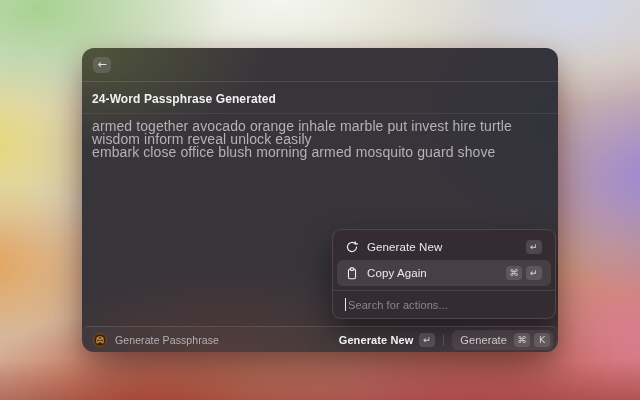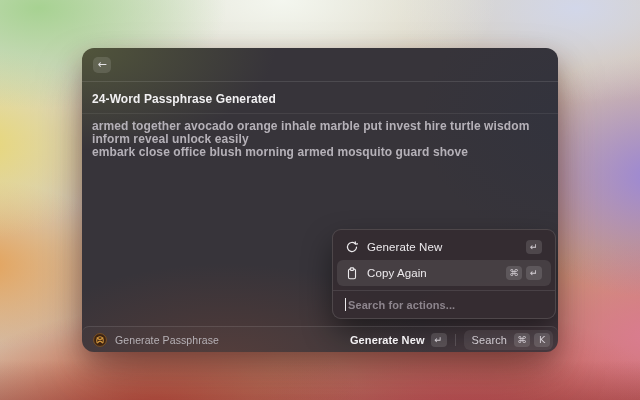--- a/index.html
+++ b/index.html
@@ -45,22 +45,22 @@
     display:flex; align-items:center; justify-content:center;
     font-size:11px; line-height:1; font-family:"DejaVu Sans", sans-serif;
   }
 
   .title {
     margin:10px 10px 0 10px; font-size:12px; font-weight:700; color:#f1f0f2;
     letter-spacing:0.1px;
   }
   .title-divider { margin-top:7px; height:1px; background:rgba(255,255,255,0.07); }
   .passphrase {
-    margin:6px 10px 0 10px; font-size:12px; line-height:13px; color:#b5b1b8;
-    letter-spacing:0.1px; max-width:452px;font-weight:bold;
+    margin:6px 10px 0 10px; font-size:14px; line-height:13px; color:#b5b1b8;
+    letter-spacing:0.1px; max-width:452px;
   }
   .pp-line { display:block; }
 
   
   .action-panel {
     position:absolute; right:2px; bottom:33px; width:224px;
     border-radius:9px; border:1px solid rgba(255,255,255,0.13);
     background:rgba(53,44,49,0.97);
     box-shadow:0 14px 30px rgba(0,0,0,0.45);
     overflow:hidden;
@@ -70,21 +70,21 @@
     height:26px; border-radius:6px; padding:0 9px 0 9px;
     display:flex; align-items:center; gap:9px; cursor:pointer;
   }
   .ap-row.selected { background:rgba(255,255,255,0.09); }
   .ap-icon { display:flex; align-items:center; justify-content:center; width:12px; height:12px; }
   .ap-label { font-size:11.5px; font-weight:500; color:#edeaed; letter-spacing:0.1px; }
   .ap-keys { margin-left:auto; display:flex; gap:4px; }
   .ap-sep { height:1px; background:rgba(255,255,255,0.10); }
   .ap-search { height:27px; display:flex; align-items:center; padding:0 12px; cursor:text; }
   .caret { width:1px; height:13px; background:#eceaec; margin-right:2px; }
-  .ap-placeholder { font-size:11px; color:#8d858d; letter-spacing:0.1px;font-weight:bold; }
+  .ap-placeholder { font-size:11px; color:#8d858d; letter-spacing:0.1px; }
 
   kbd {
     height:14px; min-width:16px; padding:0 3px; border-radius:4px;
     background:rgba(255,255,255,0.13); color:#d3cdd3;
     display:inline-flex; align-items:center; justify-content:center;
     font-family:"DejaVu Sans", sans-serif; font-size:9.5px; line-height:1;
   }
 
   
   .status-bar {
@@ -182,21 +182,21 @@
       </span>
       <span class="ext-name">Generate Passphrase</span>
 
       <span class="sb-right">
         <span class="sb-primary">
           <span class="sb-primary-label">Generate New</span>
           <kbd>↵</kbd>
         </span>
         <span class="sb-divider"></span>
         <span class="sb-actions">
-          <span class="sb-actions-label">Search</span>
+          <span class="sb-actions-label">Generate</span>
           <kbd>⌘</kbd>
           <kbd>K</kbd>
         </span>
       </span>
     </div>
 
   </div>
 </div>
 
 </body></html>

